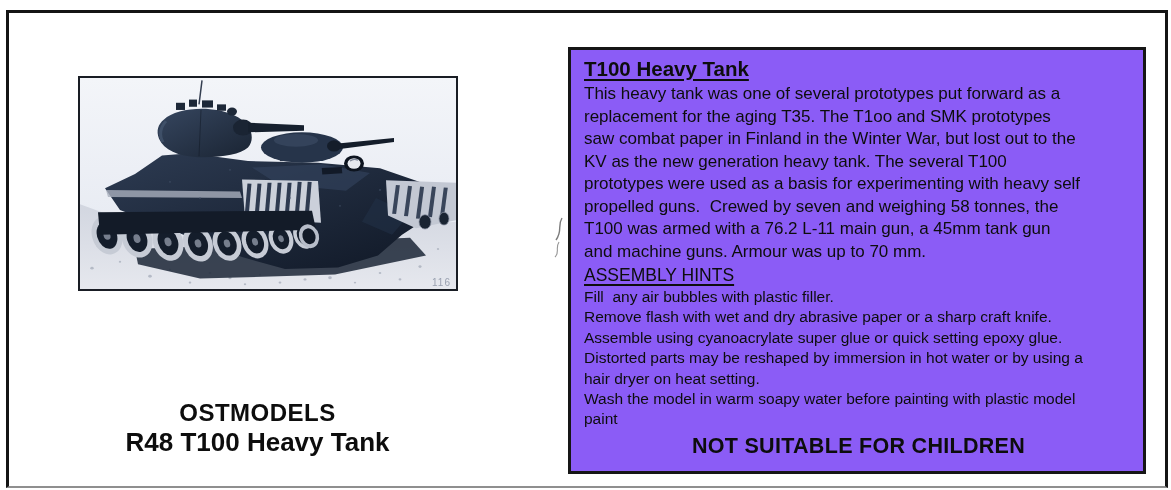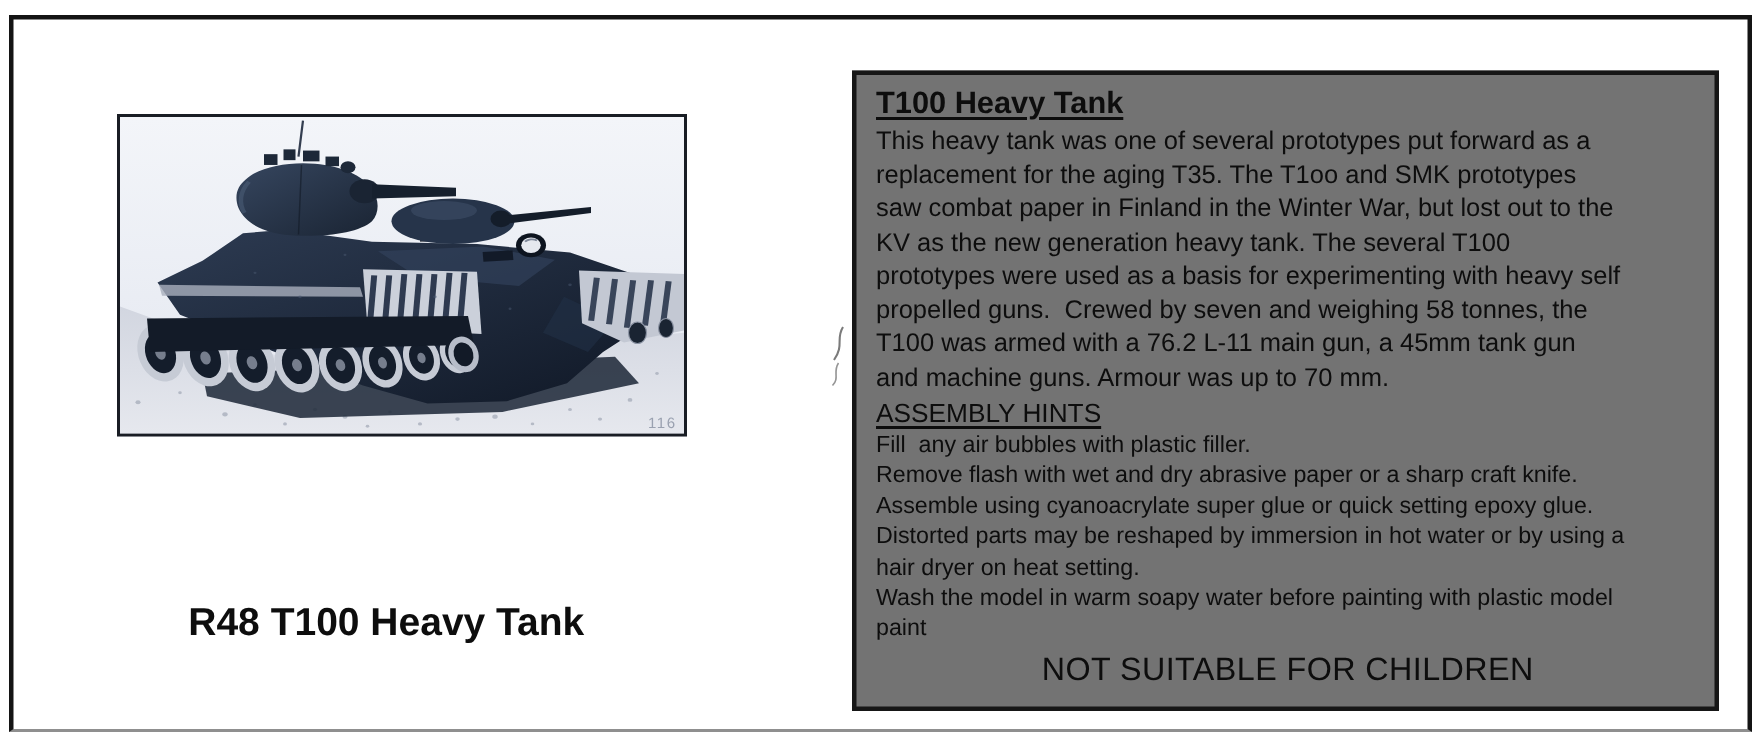--- a/index.html
+++ b/index.html
@@ -46,21 +46,21 @@
   }
   .caption-brand { font-size: 24px; font-weight: bold; line-height: 28px; letter-spacing: 0.5px; }
   .caption-kit   { font-size: 26px; font-weight: bold; line-height: 31px; }
 
   
   .info-box {
     position: absolute; left: 568px; top: 47px;
     width: 578px; height: 427px;
     box-sizing: border-box;
     border: 3px solid #161616;
-    background: #737373;
+    background: #8b5cf6;
     padding: 6px 10px 0 13px;
     overflow: hidden;
   }
   .info-title {
     font-size: 20.5px; font-weight: bold;
     text-decoration: underline;
     text-decoration-thickness: 2px;
     text-underline-offset: 3px;
     line-height: 26px;
     margin-bottom: 1px;
@@ -68,21 +68,21 @@
   .desc-line { font-size: 17px; line-height: 22.5px; white-space: pre; }
   .subhead {
     font-size: 17.5px; font-weight: normal;
     text-decoration: underline;
     text-decoration-thickness: 2px;
     text-underline-offset: 3px;
     line-height: 23px; margin-top: 1px;
   }
   .hint-line { font-size: 15.5px; line-height: 20.4px; white-space: pre; }
   .warning {
-    font-size: 21.5px; font-weight: normal;
+    font-size: 21.5px; font-weight: bold;
     text-align: center; line-height: 26px; margin-top: 3px;
     letter-spacing: 0.3px;
   }
 
   
   .scan-mark { position: absolute; left: 549px; top: 216px; }
 </style>
 </head>
 <body>
 
@@ -252,20 +252,21 @@
           <circle cx="210" cy="150" r="1.2"></circle>
         <circle cx="260" cy="160" r="1"></circle>
           <circle cx="300" cy="140" r="1.2"></circle>
           <circle cx="150" cy="115" r="1"></circle>
       </g>
     </svg>
     <div class="photo-watermark">116</div>
   </div>
 
   <div class="caption">
+    <div class="caption-brand">OSTMODELS</div>
     <div class="caption-kit">R48 T100 Heavy Tank</div>
   </div>
 
   <div class="info-box">
     <div class="info-title">T100 Heavy Tank</div>
     <div class="desc">
         <div class="desc-line">This heavy tank was one of several prototypes put forward as a</div>
         <div class="desc-line">replacement for the aging T35. The T1oo and SMK prototypes</div>
         <div class="desc-line">saw combat paper in Finland in the Winter War, but lost out to the</div>
         <div class="desc-line">KV as the new generation heavy tank. The several T100</div>

